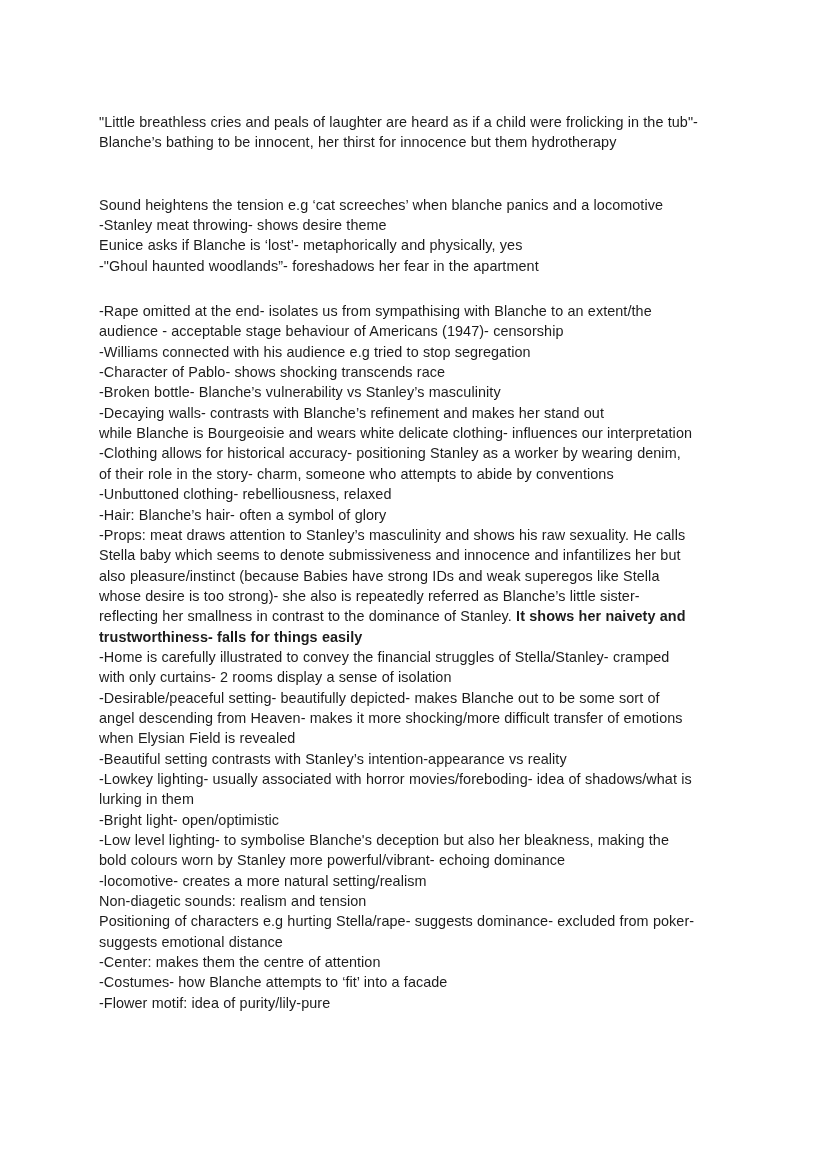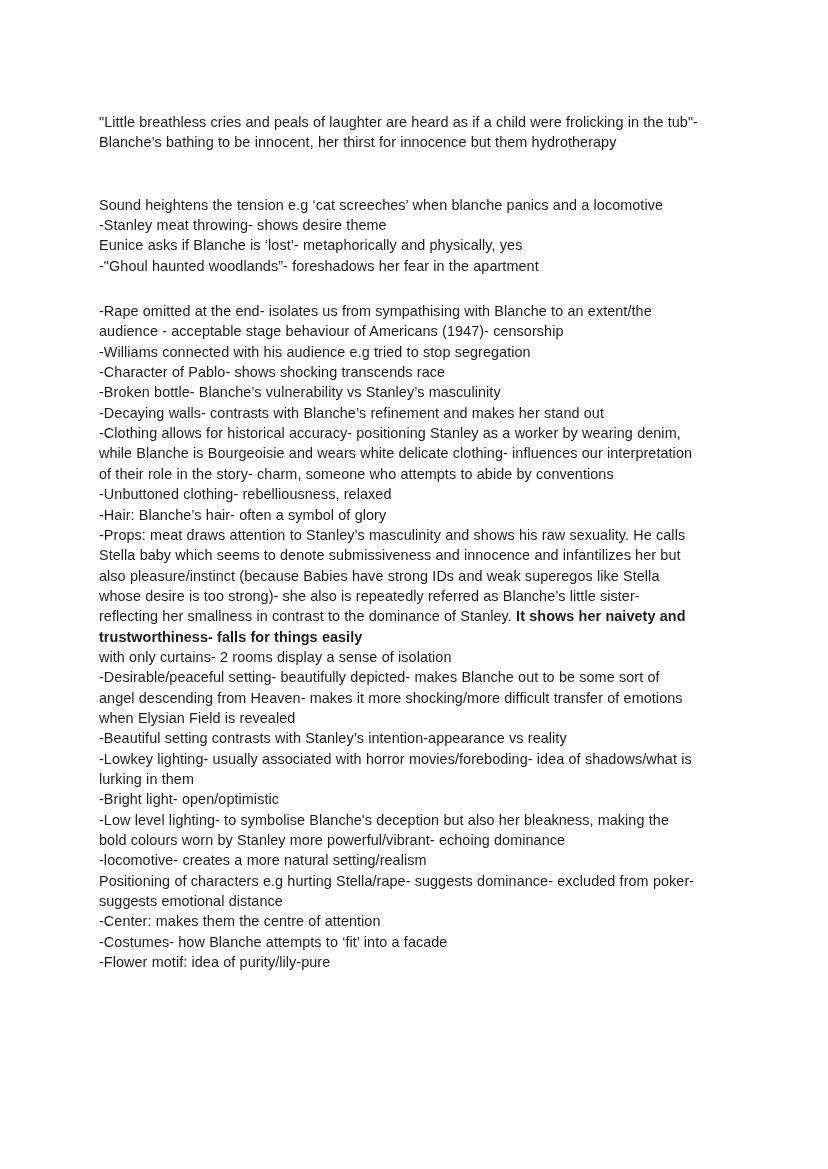--- a/index.html
+++ b/index.html
@@ -67,43 +67,45 @@
 
     <div class="gap-md"></div>
 
     <div class="para">
       <span class="line">-Rape omitted at the end- isolates us from sympathising with Blanche to an extent/the</span>
       <span class="line">audience - acceptable stage behaviour of Americans (1947)- censorship</span>
       <span class="line">-Williams connected with his audience e.g tried to stop segregation</span>
       <span class="line">-Character of Pablo- shows shocking transcends race</span>
       <span class="line">-Broken bottle- Blanche’s vulnerability vs Stanley’s masculinity</span>
       <span class="line">-Decaying walls- contrasts with Blanche’s refinement and makes her stand out</span>
+      <span class="line">while Blanche is Bourgeoisie and wears white delicate clothing- influences our interpretation</span>
       <span class="line">-Clothing allows for historical accuracy- positioning Stanley as a worker by wearing denim,</span>
-      <span class="line">while Blanche is Bourgeoisie and wears white delicate clothing- influences our interpretation</span>
       <span class="line">of their role in the story- charm, someone who attempts to abide by conventions</span>
       <span class="line">-Unbuttoned clothing- rebelliousness, relaxed</span>
       <span class="line">-Hair: Blanche’s hair- often a symbol of glory</span>
       <span class="line">-Props: meat draws attention to Stanley’s masculinity and shows his raw sexuality. He calls</span>
       <span class="line">Stella baby which seems to denote submissiveness and innocence and infantilizes her but</span>
       <span class="line">also pleasure/instinct (because Babies have strong IDs and weak superegos like Stella</span>
       <span class="line">whose desire is too strong)- she also is repeatedly referred as Blanche’s little sister-</span>
 
       <span class="line"><span>reflecting her smallness in contrast to the dominance of Stanley. </span><b>It shows her naivety and trustworthiness- falls for things easily</b></span>
 
+      <span class="line">-Home is carefully illustrated to convey the financial struggles of Stella/Stanley- cramped</span>
       <span class="line">with only curtains- 2 rooms display a sense of isolation</span>
       <span class="line">-Desirable/peaceful setting- beautifully depicted- makes Blanche out to be some sort of</span>
       <span class="line">angel descending from Heaven- makes it more shocking/more difficult transfer of emotions</span>
       <span class="line">when Elysian Field is revealed</span>
       <span class="line">-Beautiful setting contrasts with Stanley’s intention-appearance vs reality</span>
       <span class="line">-Lowkey lighting- usually associated with horror movies/foreboding- idea of shadows/what is</span>
       <span class="line">lurking in them</span>
       <span class="line">-Bright light- open/optimistic</span>
       <span class="line">-Low level lighting- to symbolise Blanche's deception but also her bleakness, making the</span>
       <span class="line">bold colours worn by Stanley more powerful/vibrant- echoing dominance</span>
       <span class="line">-locomotive- creates a more natural setting/realism</span>
+      <span class="line">Non-diagetic sounds: realism and tension</span>
       <span class="line">Positioning of characters e.g hurting Stella/rape- suggests dominance- excluded from poker-</span>
       <span class="line">suggests emotional distance</span>
       <span class="line">-Center: makes them the centre of attention</span>
       <span class="line">-Costumes- how Blanche attempts to ‘fit’ into a facade</span>
       <span class="line">-Flower motif: idea of purity/lily-pure</span>
     </div>
 
   </div>
 </div>
 

